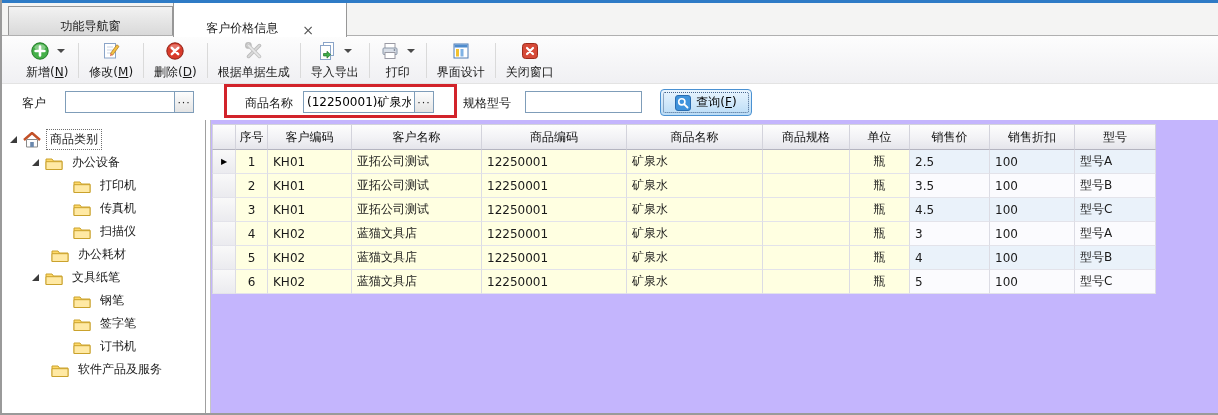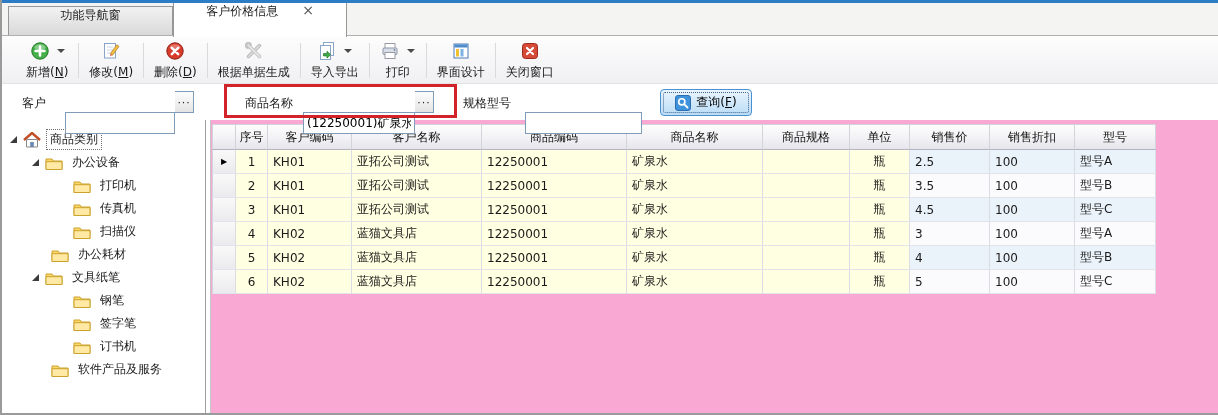--- a/index.html
+++ b/index.html
@@ -5,21 +5,21 @@
   * { box-sizing: border-box; margin: 0; padding: 0; }
   html,body { background:#fff; }
   body { font-family:"DejaVu Sans","Liberation Sans",sans-serif; font-size:12px; color:#1a1a1a; }
 
   .window { width:1218px; height:415px; position:relative; background:#fff;
             border-left:2px solid #9a9a9a; border-bottom:2px solid #9a9a9a; overflow:hidden; }
 
   
   .tabstrip { height:36px; background:#f4f4f3; position:relative; border-bottom:1px solid #b0b0b0; }
   .tab-accent { position:absolute; top:0; left:0; right:0; height:3px; background:#2e7bc6; }
-  .tab { position:absolute; display:flex; align-items:flex-start; justify-content:center; cursor:pointer; }
+  .tab { position:absolute; display:flex; align-items:flex-end; justify-content:center; cursor:pointer; }
   .tab.inactive { left:6px; top:6px; width:165px; height:29px;
                   background:linear-gradient(#f2f2f2,#d9d9d9); border:1px solid #979797; border-bottom:none; }
   .tab.active { left:171px; top:3px; width:174px; height:34px; background:#fff;
                 border-left:1px solid #979797; border-right:1px solid #979797; z-index:2; }
   .tab-close { margin-left:24px; color:#555; font-size:14px; line-height:1; cursor:pointer; }
 
   
   .toolbar { height:48px; background:linear-gradient(#fdfdfd,#f0f0f3);
              border-bottom:1px solid #e3e3e3; display:flex; align-items:flex-end; padding-left:4px; }
   .grip { width:4px; margin:7px 4px 7px 2px; border-left:2px dotted #b5b5b5; }
@@ -29,37 +29,37 @@
   .ticon svg { width:20px; height:20px; display:block; }
   .dd-arrow { width:0; height:0; border-left:4px solid transparent; border-right:4px solid transparent;
               border-top:4px solid #4a4a4a; margin-left:7px; }
   .tlabel { margin-top:2px; white-space:nowrap; color:#1a1a1a; }
   .sep { width:1px; background:#dadada; margin:5px 0; }
 
   
   .filterbar { height:36px; position:relative; background:#fff; }
   .flabel { position:absolute; top:11px; color:#1a1a1a; }
   .fgroup { position:absolute; top:7px; display:flex; height:22px; }
-  .fld { border:1px solid #7f9db9; height:22px; padding:0 3px; font:inherit; font-size:12px; width:100%; background:#fff;margin-top:21px; }
+  .fld { border:1px solid #7f9db9; height:22px; padding:0 3px; font:inherit; font-size:12px; width:100%; background:#fff; }
   .browse { width:22px; height:22px; border:1px solid #7f9db9; border-left:none;
             background:linear-gradient(#fdfdfd,#e4e4e4); font:inherit; font-size:11px; line-height:1;
             color:#222; cursor:pointer; letter-spacing:1px; }
   .red-box { position:absolute; left:222px; top:0; width:233px; height:34px;
              border:3px solid #d2232a; pointer-events:none; z-index:3; }
   .query { position:absolute; left:658px; top:5px; width:92px; height:27px;
            border:1px solid #4a91d2; border-radius:4px; background:linear-gradient(#eaf5fe,#badcf6);
            display:flex; align-items:center; justify-content:center; gap:5px; font:inherit; font-size:12px;
            cursor:pointer; }
   .query::after { content:""; position:absolute; inset:2px; border:1px dotted #44648c; border-radius:2px; }
   .qicon svg { width:16px; height:16px; display:block; }
 
   
   .bodyrow { display:flex; height:295px; }
   .treepanel { width:204px; border-right:1px solid #a0a0a0; padding-top:8px; background:#fff; }
-  .mainpanel { flex:1; border-left:1px solid #c6c6c6; margin-left:4px; padding:4px 0 0 1px; background:#f9a8d4; }
+  .mainpanel { flex:1; border-left:1px solid #c6c6c6; margin-left:4px; padding:4px 0 0 1px; background:#c4b5fd; }
 
   
   .tree-item { height:23px; display:flex; align-items:center; cursor:pointer; white-space:nowrap; }
   .exp { width:0; height:0; border-right:7px solid #3c3c3c; border-top:7px solid transparent; margin-right:6px; flex:none; }
   .exp-sp { width:13px; margin-right:6px; flex:none; }
   .tree-ic { margin-right:6px; flex:none; display:flex; }
   .tree-ic svg { width:18px; height:16px; display:block; }
   .tree-label { padding:1px 3px; }
   .tree-item.selected .tree-label { outline:1px dotted #6e6e6e; }
 

